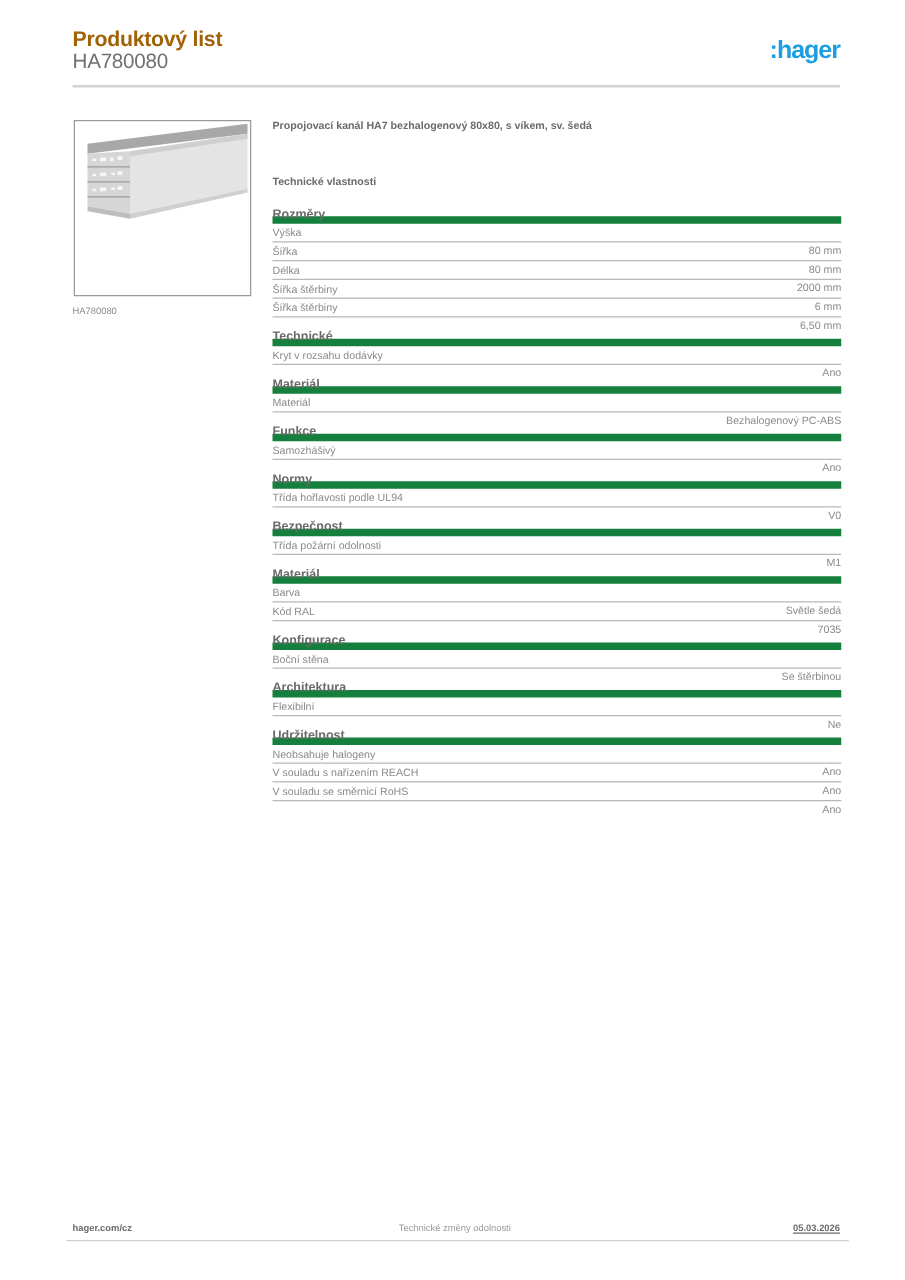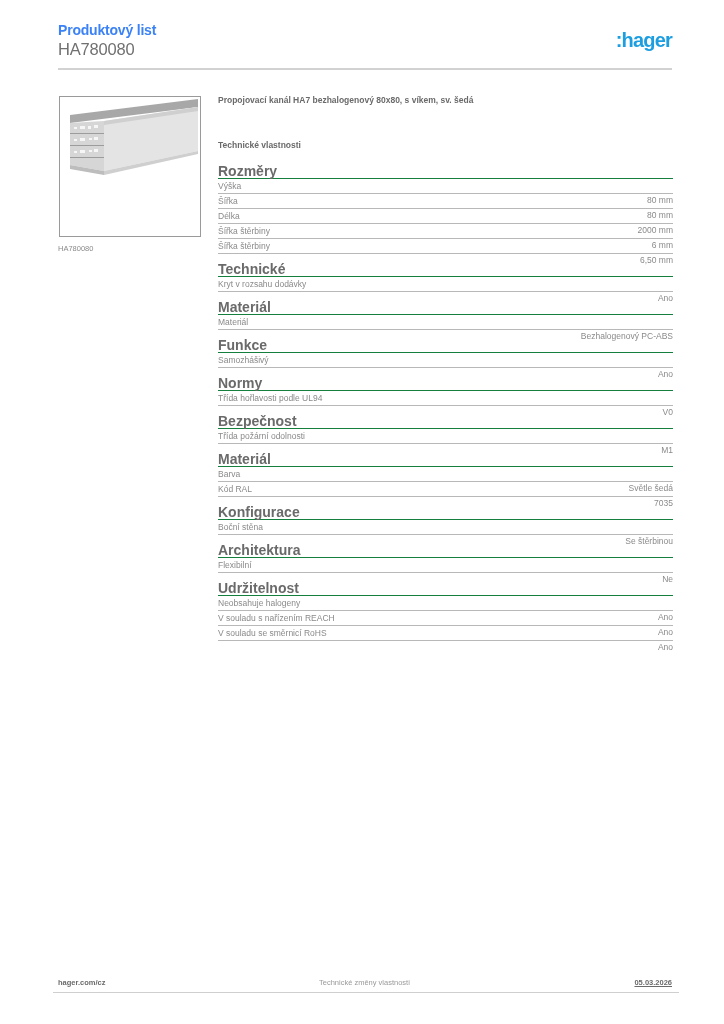--- a/index.html
+++ b/index.html
@@ -8,21 +8,21 @@
       position: relative;
       font-family: "Liberation Sans", "DejaVu Sans", sans-serif;
       color: #6e6e6e;
       overflow: hidden;
     }
     .header {
       position: absolute; left: 58px; top: 20px; width: 614px; height: 50px;
     }
     .doc-title {
       position: absolute; left: 0; top: 2px;
-      font-size: 14px; font-weight: bold; color: #3b82f6; letter-spacing: -0.2px;
+      font-size: 17px; font-weight: bold; color: #a16207; letter-spacing: -0.2px;
     }
     .doc-code {
       position: absolute; left: 0; top: 20px;
       font-size: 16.5px; color: #707070; letter-spacing: -0.2px;
     }
     .logo {
       position: absolute; right: 0; top: 9px;
       font-size: 20px; font-weight: bold; color: #1d9ee0; letter-spacing: -0.8px;
     }
     .header-rule {
@@ -39,22 +39,22 @@
       position: absolute; left: 218px; top: 95px; width: 455px;
     }
     .product-name {
       font-size: 8.5px; font-weight: bold; color: #6a6a6a; margin-bottom: 35px;
     }
     .section-title-main {
       font-size: 8.5px; font-weight: bold; color: #6a6a6a; margin-bottom: 16px;
     }
     .group { margin-bottom: 10px; }
     .group-title {
-      font-size: 14px; font-weight: bold; color: #6a6a6a;
-      padding-bottom: 2px; border-bottom: 1px solid #15803d; height: 13px; line-height: 11px;
+      font-size: 10px; font-weight: bold; color: #6a6a6a;
+      padding-bottom: 2px; border-bottom: 6px solid #15803d; height: 13px; line-height: 11px;
     }
     .row {
       display: flex; justify-content: space-between;
       font-size: 8.5px; color: #8a8a8a; height: 15px; line-height: 14px;
       border-bottom: 1px solid #b8b8b8;
       flex-direction: column;
     }
     .row .val { text-align: right; }
     .footer-rule {
       position: absolute; left: 53px; top: 992px; width: 626px; height: 1px; background: #cfcfcf;
@@ -221,15 +221,15 @@
     <div class="row">
         <span>V souladu se směrnicí RoHS</span>
         <span class="val">Ano</span>
       </div>
   </div>
 </div>
 
 <div class="footer-rule"></div>
 <div class="footer">
   <span class="footer-left">hager.com/cz</span>
-  <span class="footer-center">Technické změny vlastnosti</span>
+  <span class="footer-center">Technické změny odolnosti</span>
   <span class="footer-right">05.03.2026</span>
 </div>
 
 </body></html>

